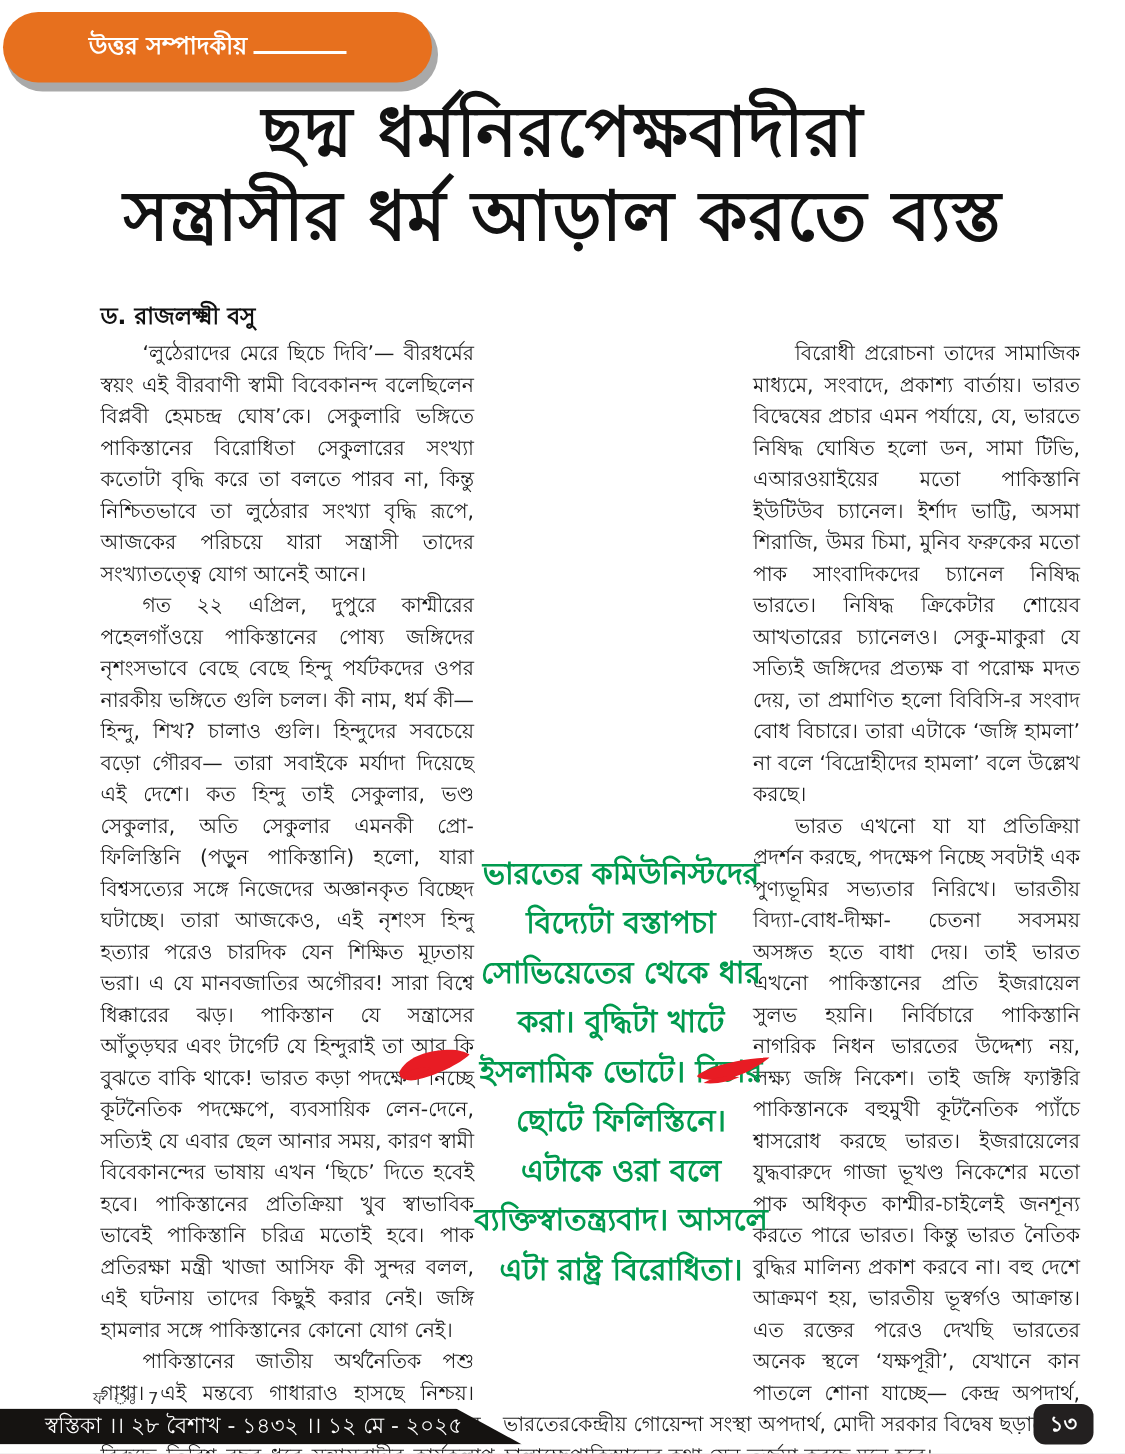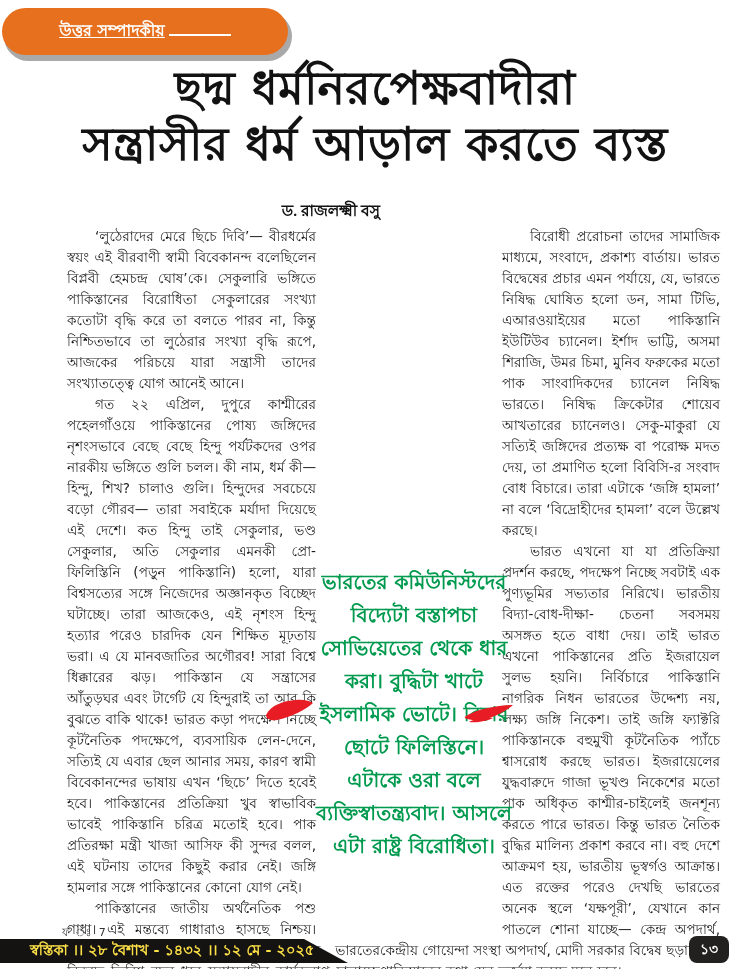--- a/index.html
+++ b/index.html
@@ -24,21 +24,20 @@
     box-shadow: 3px 5px 0 1px #a9a9a9;
     display: flex;
     align-items: center;
     justify-content: center;
   }
   .banner-label {
     color: #ffffff;
     font-size: 16px;
     font-weight: bold;
     white-space: nowrap;
-    text-decoration: underline;
   }
   .banner-rule {
     width: 62px; height: 2px;
     background: #ffffff;
     margin-left: 4px;
     margin-top: 6px;
   }
 
   
   .headline {
@@ -51,25 +50,24 @@
     font-size: 46px;
     line-height: 56px;
     letter-spacing: 0.5px;
   }
 
   
   .byline {
     position: absolute;
     left: 67px; top: 199px;
     width: 313px;
-    text-align: right;
+    text-align: left;
     font-weight: bold;
     font-size: 15.5px;
     color: #111;
-    font-family: Liberation Serif, serif;
   }
 
   
   .columns {
     position: absolute;
     left: 67px; top: 226px;
     width: 671px; height: 706px;
     display: flex;
   }
   .col { color: #1c1c1c; font-size: 13.6px; line-height: 21px; text-align: justify; }
@@ -111,23 +109,23 @@
   .footer-bar {
     position: absolute;
     left: 0; top: 939px;
     width: 348px; height: 24px;
     background: #151311;
     clip-path: polygon(0 0, 304px 0, 348px 100%, 0 100%);
     display: flex;
     align-items: center;
   }
   .footer-bar-text {
-    color: #fde047;
+    color: #ffffff;
     font-size: 14.5px;
-    font-weight: bold;
+    font-weight: normal;
     padding-left: 30px;
     white-space: nowrap;
   }
   .page-badge {
     position: absolute;
     left: 689px; top: 936px;
     width: 40px; height: 27px;
     background: #232020;
     border-radius: 8px;
     display: flex;

